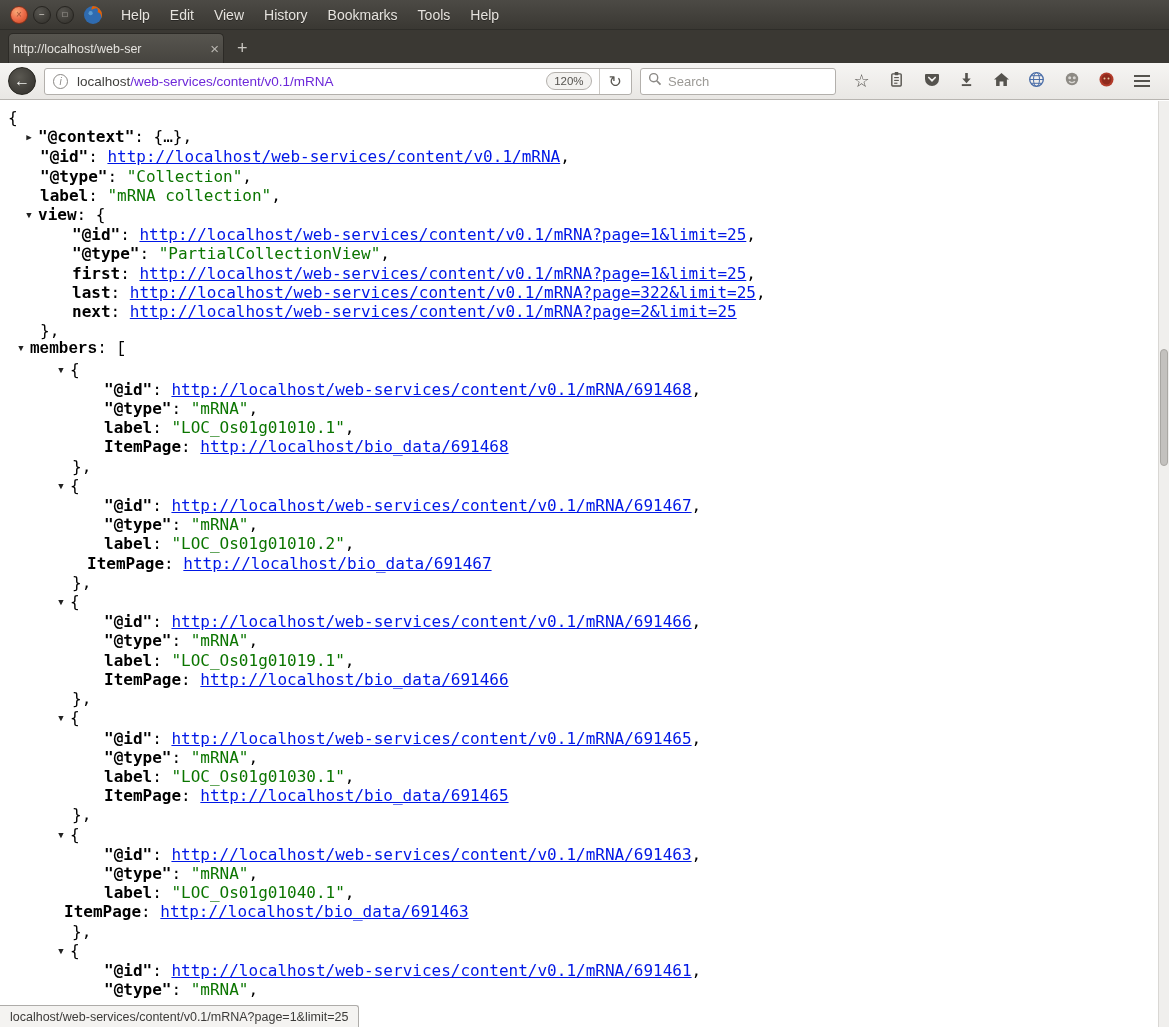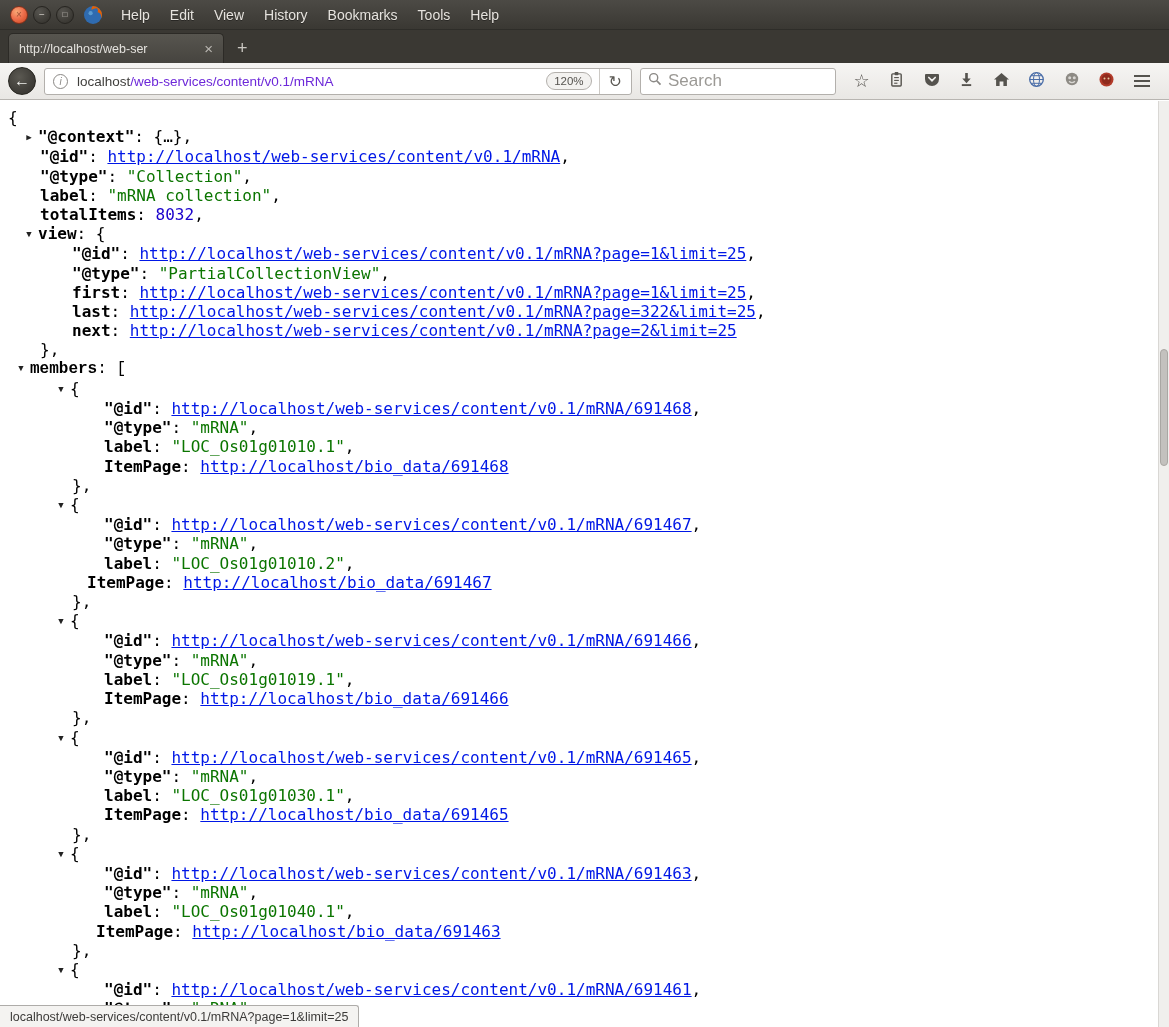--- a/index.html
+++ b/index.html
@@ -35,21 +35,21 @@
   
   .tabbar {
     height: 33px; background: #3a3833; display: flex; align-items: flex-end;
     padding-left: 8px;
   }
   .tab {
     width: 216px; height: 30px;
     background: linear-gradient(#57554f, #46443f);
     border: 1px solid #2c2a26; border-bottom: none;
     border-radius: 5px 5px 0 0;
-    display: flex; align-items: center; padding: 0 10px;
+    display: flex; align-items: center; padding: 0 4px;
     color: #e4e2de; font-size: 12.5px; cursor: pointer;
   }
   .tab-title {
     flex: 1; white-space: nowrap; overflow: hidden;
     -webkit-mask-image: linear-gradient(90deg, #000 82%, transparent);
     mask-image: linear-gradient(90deg, #000 82%, transparent);
   }
   .tab-close { color: #b9b6b1; font-size: 15px; margin-left: 6px; cursor: pointer; }
   .new-tab {
     color: #c9c6c1; font-size: 18px; padding: 0 13px; height: 30px;
@@ -93,21 +93,21 @@
     display: flex; align-items: center; padding: 0 9px;
     color: #5a5853; font-size: 16px; cursor: pointer; flex: 0 0 auto;
   }
   .search-group {
     width: 196px; height: 27px; background: #fff;
     border: 1px solid #b3b0ac; border-radius: 3px;
     display: flex; align-items: center; padding: 0 7px; gap: 6px; flex: 0 0 auto;
   }
   .search-input {
     border: none; outline: none; flex: 1; min-width: 0;
-    font-size: 17px; color: #333; background: transparent;
+    font-size: 13px; color: #333; background: transparent;
     font-family: "Liberation Sans", sans-serif;
   }
   .search-input::placeholder { color: #9b9995; }
   .toolbar-icons { display: flex; align-items: center; }
   .tool-btn {
     width: 35px; height: 30px; display: flex; align-items: center; justify-content: center;
     color: #55534e; cursor: pointer; flex: 0 0 auto;
   }
   .glyph-star { font-size: 18px; }
   .hamburger { width: 16px; height: 2px; background: #55534e;
@@ -286,21 +286,20 @@
     </div>
   </div>
 </div>
 
 <div class="content">
     <div class="json-line" style="padding-left: 8px;"><span class="tok-p">{</span></div>
     <div class="json-line" style="padding-left: 40px;"><span class="arrow">▶</span><span class="tok-k">"@context"</span><span class="tok-p">: {…},</span></div>
     <div class="json-line" style="padding-left: 40px;"><span class="tok-k">"@id"</span><span class="tok-p">: </span><a class="tok-l">http://localhost/web-services/content/v0.1/mRNA</a><span class="tok-p">,</span></div>
     <div class="json-line" style="padding-left: 40px;"><span class="tok-k">"@type"</span><span class="tok-p">: </span><span class="tok-s">"Collection"</span><span class="tok-p">,</span></div>
     <div class="json-line" style="padding-left: 40px;"><span class="tok-k">label</span><span class="tok-p">: </span><span class="tok-s">"mRNA collection"</span><span class="tok-p">,</span></div>
-    <div class="json-line" style="padding-left: 40px;"><span class="tok-k">totalItems</span><span class="tok-p">: </span><span class="tok-n">8032</span><span class="tok-p">,</span></div>
     <div class="json-line" style="padding-left: 40px;"><span class="arrow">▼</span><span class="tok-k">view</span><span class="tok-p">: {</span></div>
     <div class="json-line" style="padding-left: 72px;"><span class="tok-k">"@id"</span><span class="tok-p">: </span><a class="tok-l">http://localhost/web-services/content/v0.1/mRNA?page=1&amp;limit=25</a><span class="tok-p">,</span></div>
     <div class="json-line" style="padding-left: 72px;"><span class="tok-k">"@type"</span><span class="tok-p">: </span><span class="tok-s">"PartialCollectionView"</span><span class="tok-p">,</span></div>
     <div class="json-line" style="padding-left: 72px;"><span class="tok-k">first</span><span class="tok-p">: </span><a class="tok-l">http://localhost/web-services/content/v0.1/mRNA?page=1&amp;limit=25</a><span class="tok-p">,</span></div>
     <div class="json-line" style="padding-left: 72px;"><span class="tok-k">last</span><span class="tok-p">: </span><a class="tok-l">http://localhost/web-services/content/v0.1/mRNA?page=322&amp;limit=25</a><span class="tok-p">,</span></div>
     <div class="json-line" style="padding-left: 72px;"><span class="tok-k">next</span><span class="tok-p">: </span><a class="tok-l">http://localhost/web-services/content/v0.1/mRNA?page=2&amp;limit=25</a></div>
     <div class="json-line" style="padding-left: 40px;"><span class="tok-p">},</span></div>
     <div class="json-line" style="padding-left: 32px; font-family: Liberation Mono, monospace;"><span class="arrow">▼</span><span class="tok-k">members</span><span class="tok-p">: [</span></div>
     <div class="json-line" style="padding-left: 72px;"><span class="arrow">▼</span><span class="tok-p">{</span></div>
     <div class="json-line" style="padding-left: 104px;"><span class="tok-k">"@id"</span><span class="tok-p">: </span><a class="tok-l">http://localhost/web-services/content/v0.1/mRNA/691468</a><span class="tok-p">,</span></div>
@@ -323,21 +322,21 @@
     <div class="json-line" style="padding-left: 72px;"><span class="arrow">▼</span><span class="tok-p">{</span></div>
     <div class="json-line" style="padding-left: 104px;"><span class="tok-k">"@id"</span><span class="tok-p">: </span><a class="tok-l">http://localhost/web-services/content/v0.1/mRNA/691465</a><span class="tok-p">,</span></div>
     <div class="json-line" style="padding-left: 104px;"><span class="tok-k">"@type"</span><span class="tok-p">: </span><span class="tok-s">"mRNA"</span><span class="tok-p">,</span></div>
     <div class="json-line" style="padding-left: 104px;"><span class="tok-k">label</span><span class="tok-p">: </span><span class="tok-s">"LOC_Os01g01030.1"</span><span class="tok-p">,</span></div>
     <div class="json-line" style="padding-left: 104px;"><span class="tok-k">ItemPage</span><span class="tok-p">: </span><a class="tok-l">http://localhost/bio_data/691465</a></div>
     <div class="json-line" style="padding-left: 72px;"><span class="tok-p">},</span></div>
     <div class="json-line" style="padding-left: 72px;"><span class="arrow">▼</span><span class="tok-p">{</span></div>
     <div class="json-line" style="padding-left: 104px;"><span class="tok-k">"@id"</span><span class="tok-p">: </span><a class="tok-l">http://localhost/web-services/content/v0.1/mRNA/691463</a><span class="tok-p">,</span></div>
     <div class="json-line" style="padding-left: 104px;"><span class="tok-k">"@type"</span><span class="tok-p">: </span><span class="tok-s">"mRNA"</span><span class="tok-p">,</span></div>
     <div class="json-line" style="padding-left: 104px;"><span class="tok-k">label</span><span class="tok-p">: </span><span class="tok-s">"LOC_Os01g01040.1"</span><span class="tok-p">,</span></div>
-    <div class="json-line" style="padding-left: 96px;"><span class="tok-k">ItemPage</span><span class="tok-p">: </span><a class="tok-l">http://localhost/bio_data/691463</a></div>
+    <div class="json-line" style="padding-left: 64px;"><span class="tok-k">ItemPage</span><span class="tok-p">: </span><a class="tok-l">http://localhost/bio_data/691463</a></div>
     <div class="json-line" style="padding-left: 72px;"><span class="tok-p">},</span></div>
     <div class="json-line" style="padding-left: 72px;"><span class="arrow">▼</span><span class="tok-p">{</span></div>
     <div class="json-line" style="padding-left: 104px;"><span class="tok-k">"@id"</span><span class="tok-p">: </span><a class="tok-l">http://localhost/web-services/content/v0.1/mRNA/691461</a><span class="tok-p">,</span></div>
     <div class="json-line" style="padding-left: 104px;"><span class="tok-k">"@type"</span><span class="tok-p">: </span><span class="tok-s">"mRNA"</span><span class="tok-p">,</span></div>
   </div>
 
 <div class="scrollbar">
   <div class="scroll-thumb"></div>
 </div>
 

